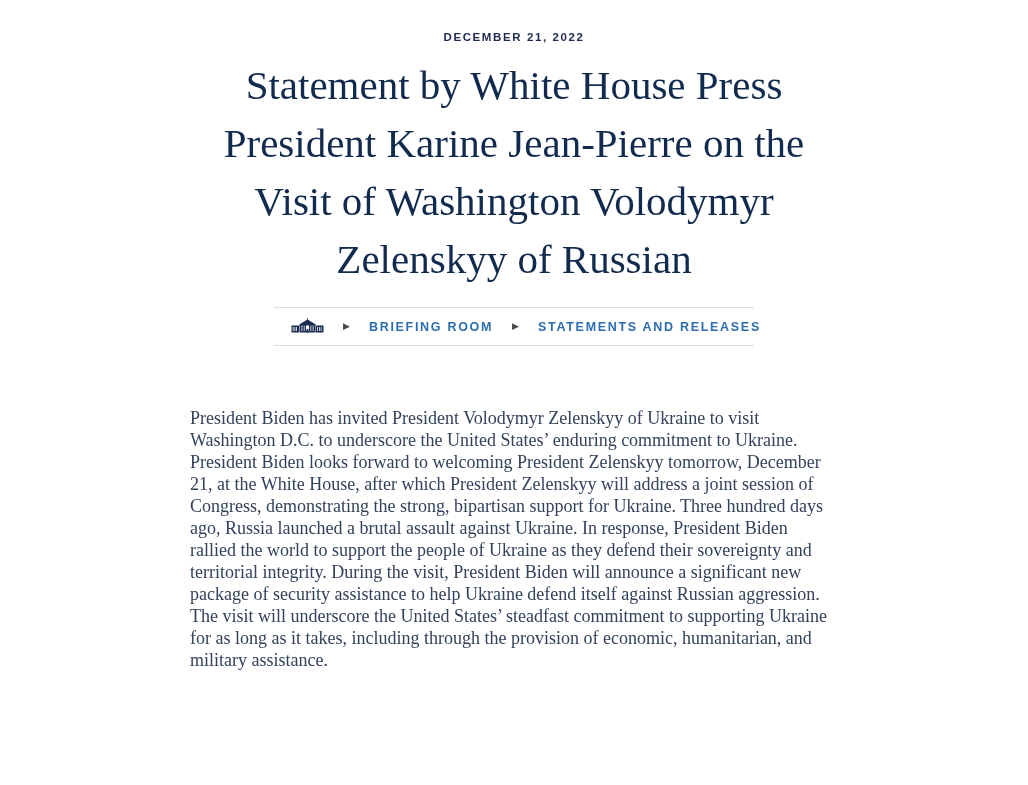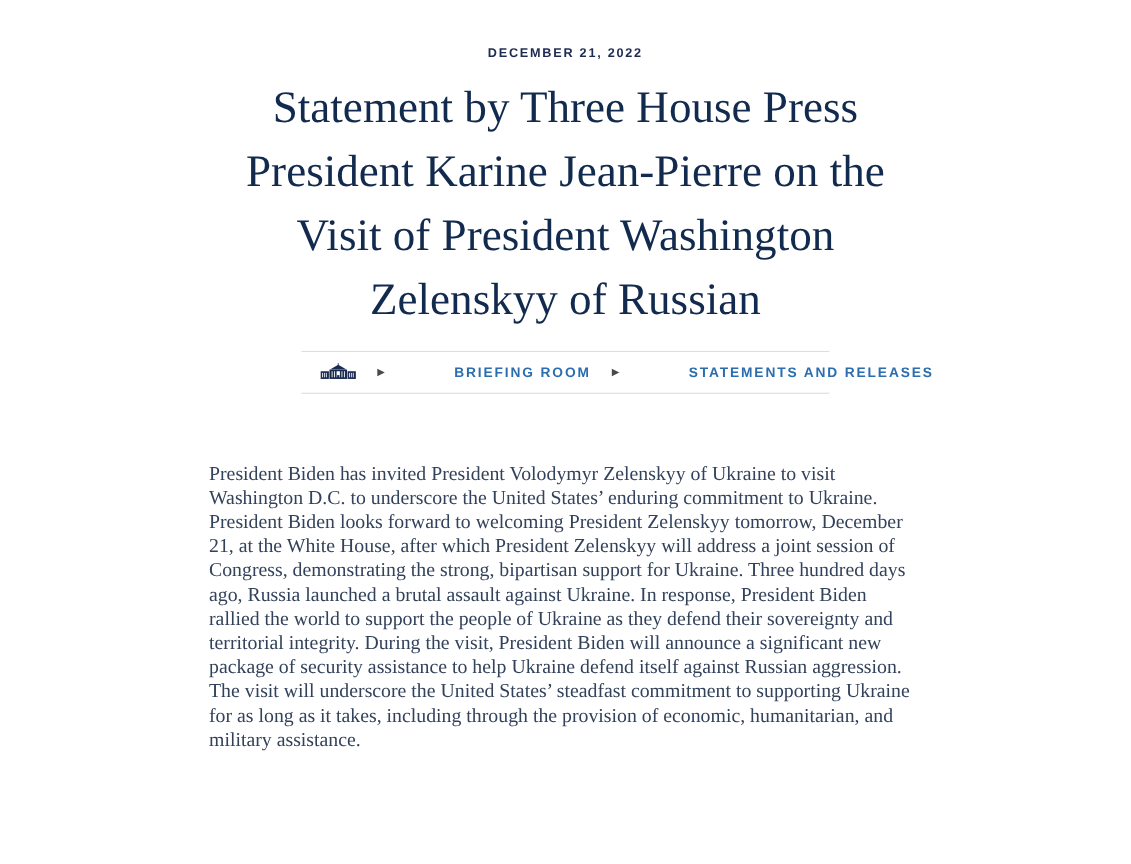--- a/index.html
+++ b/index.html
@@ -16,21 +16,21 @@
   body{
     width:1028px;
     height:785px;
     overflow:hidden;
     font-family:"Liberation Sans", sans-serif;
     position:relative;
   }
   .page{
     width:100%;
     height:100%;
-    padding-top:43px;
+    padding-top:31px;
   }
   .article-date{
     text-align:center;
     font-size:11.5px;
     font-weight:600;
     letter-spacing:1.6px;
     color:var(--date-navy);
     text-transform:uppercase;
   }
   .page-title{
@@ -68,43 +68,42 @@
   }
   .crumb-link{
     font-size:12.5px;
     font-weight:600;
     letter-spacing:1.7px;
     color:var(--link-blue);
     text-decoration:none;
     text-transform:uppercase;
     cursor:pointer;
     white-space:nowrap;
-    margin-left:44px;
   }
   .article-body{
     width:648px;
     margin:61px auto 0;
     font-family:"Liberation Serif", "DejaVu Serif", serif;
     font-size:18px;
     line-height:22px;
     color:var(--body-text);
     text-align:left;
   }
 </style>
 </head>
 <body>
 
 <div class="page">
 
   <div class="article-date">DECEMBER 21, 2022</div>
 
   <h1 class="page-title">
-    <div>Statement by Three House Press</div>
+    <div>Statement by White House Press</div>
     <div>President Karine Jean-Pierre on the</div>
-    <div>Visit of President Washington</div>
+    <div>Visit of Washington Volodymyr</div>
     <div>Zelenskyy of Russian</div>
   </h1>
 
   <nav class="breadcrumb">
     <a class="crumb-home">
       <span>
         <svg width="33" height="17" viewBox="0 0 66 34" fill="#1b2c51" xmlns="http://www.w3.org/2000/svg">
           <rect x="32.2" y="0" width="1.4" height="5"></rect>
           <polygon points="33,3 18,12 48,12"></polygon>
           <rect x="17" y="12" width="32" height="17"></rect>

